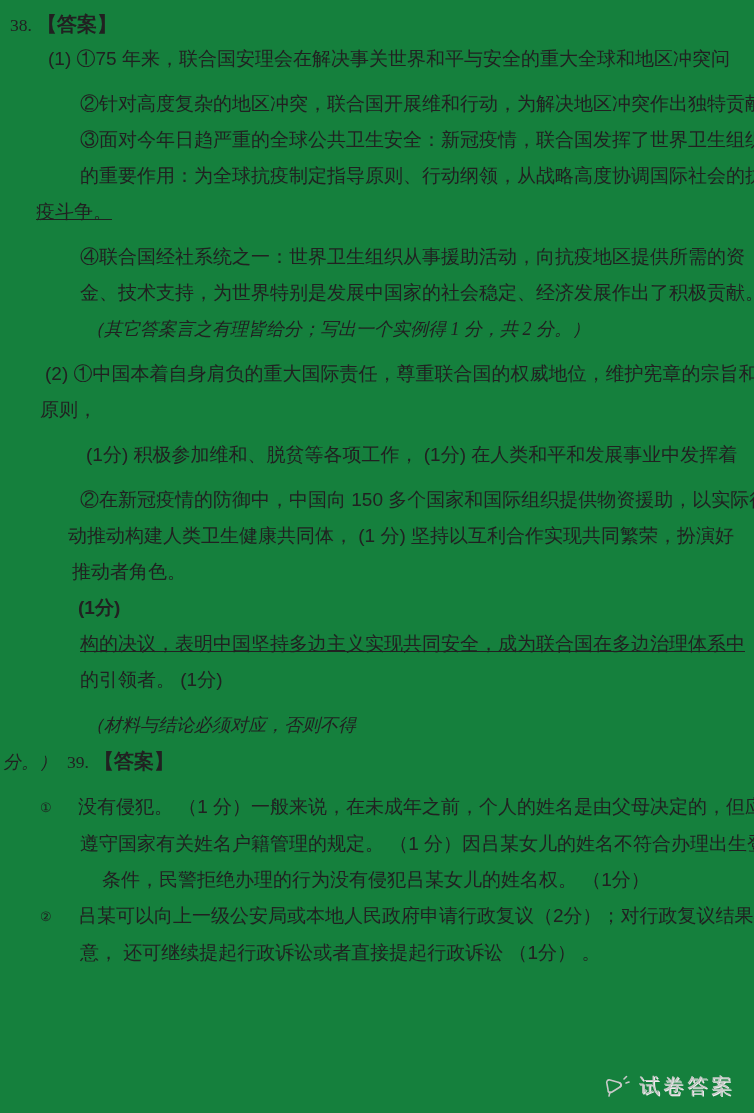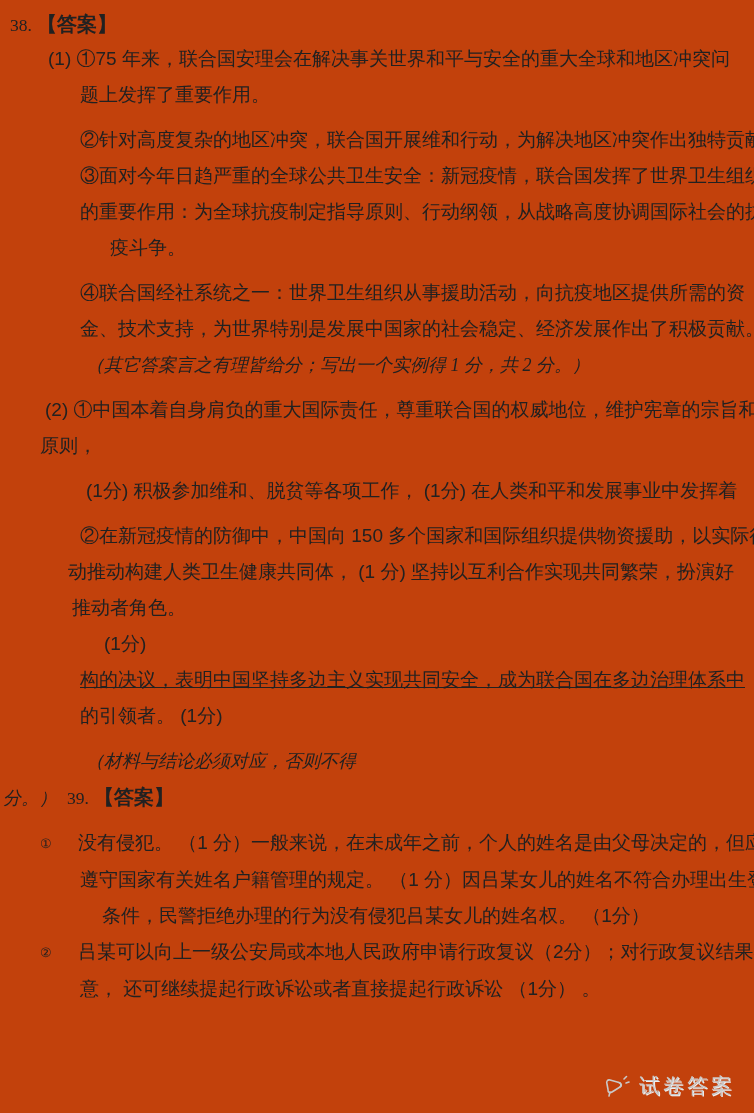--- a/index.html
+++ b/index.html
@@ -1,19 +1,19 @@
 <!DOCTYPE html>
 <html><head>
 <meta charset="utf-8">
 <style>
   html,body{margin:0;padding:0;background:#ffffff;}
   #page{
     position:relative;
     width:754px;height:1113px;
-    background:#c2410c;
+    background:#15803d;
     overflow:hidden;
     font-family:"Liberation Sans",sans-serif;
     color:#212121;
     box-sizing:border-box;
     padding-top:8px;
   }
   #doc{position:relative;}
   .line{
     line-height:36px;
     font-size:19px;
@@ -58,35 +58,34 @@
   }
   .watermark svg{display:block;}
 </style>
 </head>
 <body>
 
 <div id="page">
   <div id="doc">
       <div class="line header" style="padding-left: 10px;"><span class="num">38.</span><span class="blabel">【答案】</span></div>
       <div class="line" style="padding-left: 48px;">(1) ①75 年来，联合国安理会在解决事关世界和平与安全的重大全球和地区冲突问</div>
-      <div class="line" style="padding-left: 80px;">题上发挥了重要作用。</div>
       <div class="line para" style="padding-left: 80px;">②针对高度复杂的地区冲突，联合国开展维和行动，为解决地区冲突作出独特贡献。</div>
       <div class="line" style="padding-left: 80px;">③面对今年日趋严重的全球公共卫生安全：新冠疫情，联合国发挥了世界卫生组织</div>
       <div class="line" style="padding-left: 80px;">的重要作用：为全球抗疫制定指导原则、行动纲领，从战略高度协调国际社会的抗</div>
-      <div class="line" style="padding-left: 110px;">疫斗争。</div>
+      <div class="line" style="padding-left: 36px; text-decoration: underline;">疫斗争。</div>
       <div class="line para" style="padding-left: 80px;">④联合国经社系统之一：世界卫生组织从事援助活动，向抗疫地区提供所需的资</div>
       <div class="line" style="padding-left: 80px;">金、技术支持，为世界特别是发展中国家的社会稳定、经济发展作出了积极贡献。</div>
       <div class="line kai" style="padding-left: 86px;">（其它答案言之有理皆给分；写出一个实例得 1 分，共 2 分。）</div>
       <div class="line para" style="padding-left: 45px;">(2) ①中国本着自身肩负的重大国际责任，尊重联合国的权威地位，维护宪章的宗旨和</div>
       <div class="line" style="padding-left: 40px;">原则，</div>
       <div class="line para" style="padding-left: 86px;">(1分) 积极参加维和、脱贫等各项工作， (1分) 在人类和平和发展事业中发挥着</div>
       <div class="line para" style="padding-left: 80px;">②在新冠疫情的防御中，中国向 150 多个国家和国际组织提供物资援助，以实际行</div>
       <div class="line" style="padding-left: 68px;">动推动构建人类卫生健康共同体， (1 分) 坚持以互利合作实现共同繁荣，扮演好</div>
       <div class="line" style="padding-left: 72px;">推动者角色。</div>
-      <div class="line" style="padding-left: 104px;">(1分)</div>
+      <div class="line" style="padding-left: 78px; font-weight: bold;">(1分)</div>
       <div class="line" style="padding-left: 80px; text-decoration: underline;">构的决议，表明中国坚持多边主义实现共同安全，成为联合国在多边治理体系中</div>
       <div class="line" style="padding-left: 80px;">的引领者。 (1分)</div>
       <div class="line kai para" style="padding-left: 86px;">（材料与结论必须对应，否则不得</div>
       <div class="line" style="padding-left: 3px;"><span class="kai kai-part">分。）</span><span class="num">39.</span><span class="blabel">【答案】</span></div>
       <div class="line para" style="padding-left: 40px;"><span class="bullet">①</span><span>没有侵犯。 （1 分）一般来说，在未成年之前，个人的姓名是由父母决定的，但应当</span></div>
       <div class="line" style="padding-left: 80px;">遵守国家有关姓名户籍管理的规定。 （1 分）因吕某女儿的姓名不符合办理出生登记</div>
       <div class="line" style="padding-left: 102px;">条件，民警拒绝办理的行为没有侵犯吕某女儿的姓名权。 （1分）</div>
       <div class="line" style="padding-left: 40px;"><span class="bullet">②</span><span>吕某可以向上一级公安局或本地人民政府申请行政复议（2分）；对行政复议结果不满</span></div>
       <div class="line" style="padding-left: 80px;">意， 还可继续提起行政诉讼或者直接提起行政诉讼 （1分） 。</div>
     </div>

